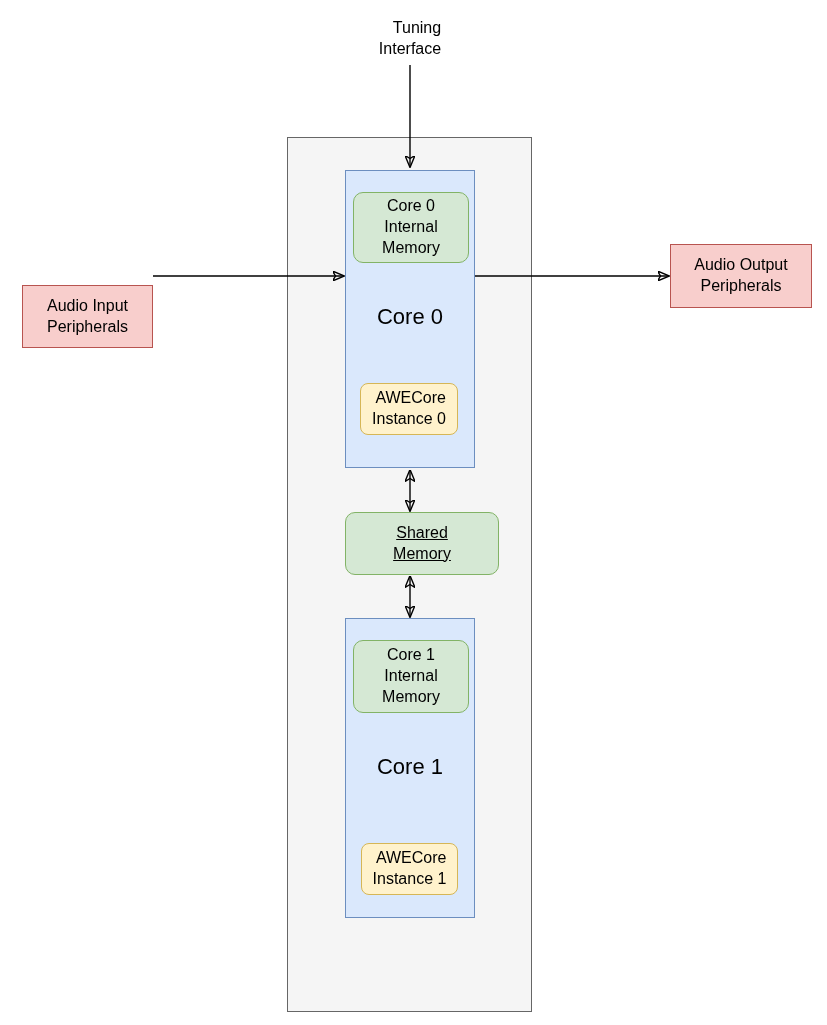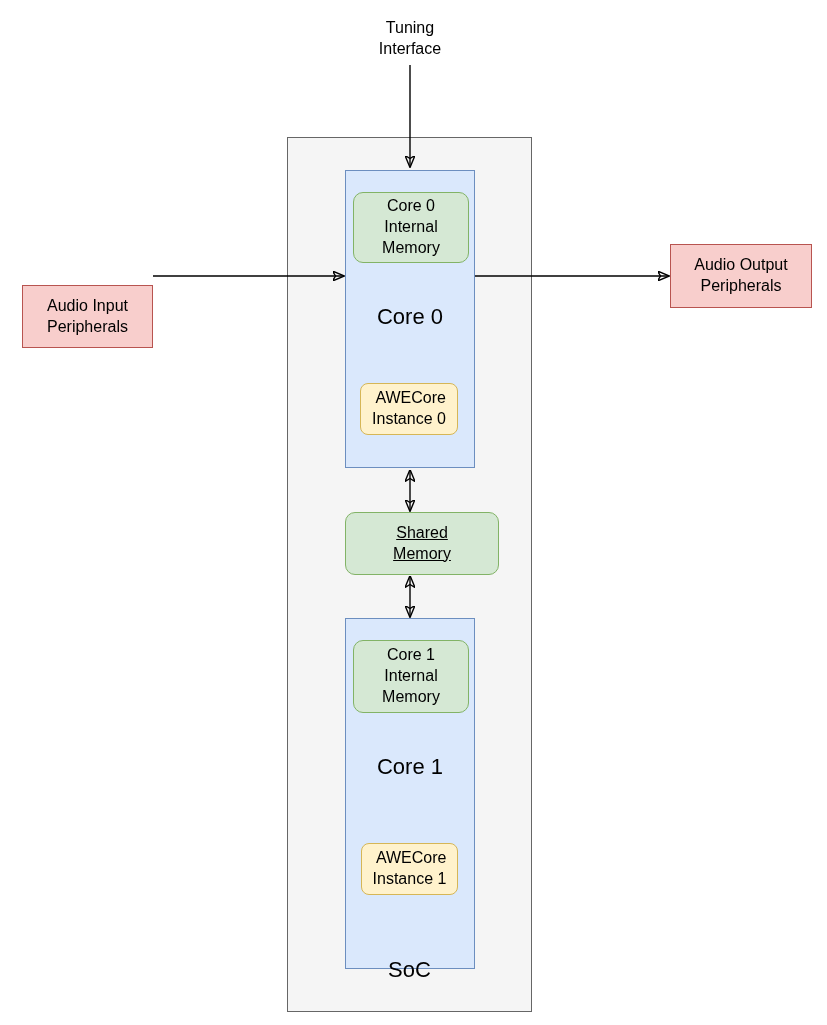--- a/index.html
+++ b/index.html
@@ -24,21 +24,21 @@
     font-size: 16px;
     line-height: 1.3;
   }
 
   .label {
     position: absolute;
     box-sizing: border-box;
     display: flex;
     align-items: center;
     justify-content: center;
-    text-align: center;
+    text-align: right;
     white-space: pre-line;
     font-size: 16px;
     line-height: 1.3;
   }
 
   .soc {
     background: var(--gray-fill, #f5f5f5);
     border: 1px solid var(--gray-stroke, #666666);
   }
 
@@ -104,31 +104,30 @@
       <div class="label big-label" style="left:0; top:133px; width:128px; height:26px;">Core 0</div>
       <div class="box yellow" style="left:14px; top:212px; width:98px; height:52px;">AWECore
 Instance 0</div>
     </div>
 
     
     <div class="box green" style="left:57px; top:374px; width:154px; height:63px;text-decoration:underline;">Shared
 Memory</div>
 
     
-    <div class="box core" style="left:57px; top:480px; width:130px; height:351px;">
+    <div class="box core" style="left:57px; top:480px; width:130px; height:300px;">
       <div class="box green" style="left:7px; top:21px; width:116px; height:73px;">Core 1
 Internal
 Memory</div>
       <div class="label big-label" style="left:0; top:135px; width:128px; height:26px;">Core 1</div>
       <div class="box yellow" style="left:15px; top:224px; width:97px; height:52px;">AWECore
 Instance 1</div>
     </div>
 
     
-    <div class="label big-label" style="left:0; top:818px; width:243px; height:28px;">SoC</div>
   </div>
 
   <svg class="arrows" viewBox="0 0 827 1025" xmlns="http://www.w3.org/2000/svg">
     <defs>
       <marker id="arrowhead" viewBox="0 0 12 10" refX="11.5" refY="5" markerWidth="12" markerHeight="10" markerUnits="userSpaceOnUse" orient="auto-start-reverse">
         <path d="M0,0 L12,5 L0,10 L3,5 Z" fill="#000000" stroke="none"></path>
       </marker>
     </defs>
     <path d="M410,65 L410,167" marker-end="url(#arrowhead)"></path>
     <path d="M153,276 L344,276" marker-end="url(#arrowhead)"></path>

